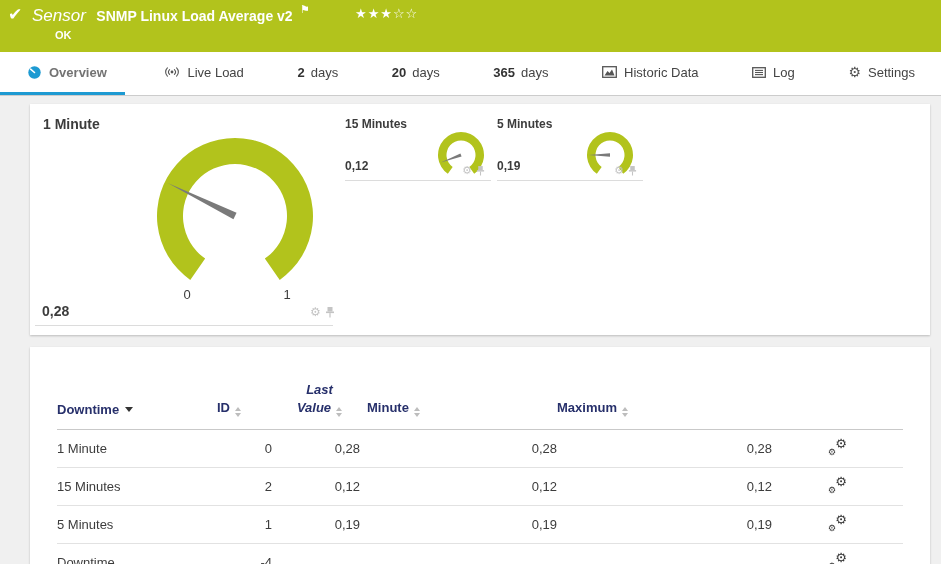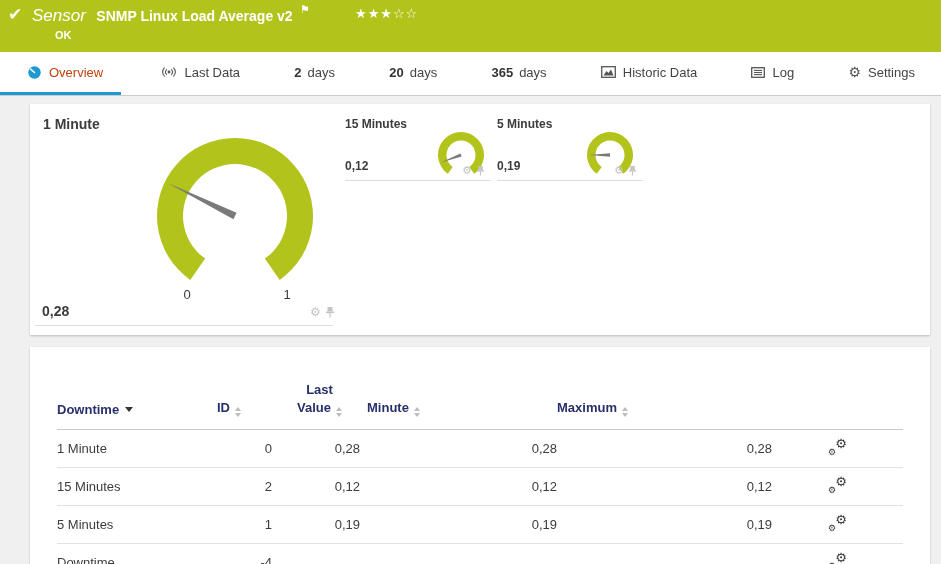--- a/index.html
+++ b/index.html
@@ -27,21 +27,21 @@
     height:44px;background:#fff;border-bottom:1px solid #ccc;
     display:flex;align-items:stretch;justify-content:space-between;
     padding:0 12px 0 30px;box-sizing:border-box;
   }
   .tab{
     display:flex;align-items:center;gap:7px;
     padding:0 14px;font-size:13px;color:#444;cursor:pointer;
     border-bottom:3px solid transparent;box-sizing:border-box;white-space:nowrap;
   }
   .tab:first-child{padding-left:27px;margin-left:-30px;padding-right:18px;}
-  .tab.active{color:#c2410c;font-weight:normal;border-bottom-color:#1d9ad2;}
+  .tab.active{color:#737373;font-weight:bold;border-bottom-color:#1d9ad2;}
   .tab .tnum{font-weight:bold;color:#333;margin-right:-1px;}
   .tab .ticon{display:inline-flex;color:#555;line-height:0;}
   .tab.active .ticon{color:#1d9ad2;}
   .glyph-icon{font-family:"DejaVu Sans",sans-serif;font-size:14px;line-height:1;color:#555;}
   
   .panel{position:relative;margin-left:30px;width:900px;background:#fff;
     box-shadow:0 1px 2px rgba(0,0,0,.22);box-sizing:border-box;}
   .panel.gauges{margin-top:8px;height:231px;}
   .panel.chtable{margin-top:12px;height:240px;}
   .abs{position:absolute;}
@@ -52,21 +52,21 @@
   .scale-label{font-size:13px;color:#3c3c3c;width:20px;text-align:center;}
   .gicons{display:flex;align-items:center;gap:4px;color:#c4c4c4;}
   .gicons .gear{font-family:"DejaVu Sans",sans-serif;font-size:12px;line-height:1;}
   
   table.channels{border-collapse:collapse;margin:0 27px;width:846px;table-layout:fixed;font-size:13px;}
   table.channels th{
     color:#27306b;font-weight:bold;text-align:left;
     padding:34px 0 12px 0;border-bottom:1px solid #c9c9c9;vertical-align:bottom;
   }
   table.channels th.c-channel{text-align:left;}
-  table.channels th.c-last{text-align:center;}
+  table.channels th.c-last{text-align:center;font-style:italic;}
   table.channels th.c-last .hwrap{display:inline-block;width:54px;text-align:center;line-height:1.35;}
   table.channels td{
     padding:9px 0;border-bottom:1px solid #e2e2e2;text-align:right;color:#3c3c3c;
   }
   table.channels td.c-channel{text-align:left;}
   table.channels td.c-last{padding-right:7px;}
   table.channels th.c-actions, table.channels td.c-actions{text-align:center;}
   .col-channel{width:160px;} .col-id{width:55px;} .col-last{width:95px;}
   .col-min{width:190px;} .col-max{width:215px;} .col-actions{width:131px;}
   
@@ -108,21 +108,21 @@
   <div class="tab">
     <span class="ticon">
       <svg width="16" height="12" viewBox="0 0 16 12" fill="none" stroke="currentColor" stroke-width="1.1" stroke-linecap="round">
         <circle cx="8" cy="6" r="1.4" fill="currentColor" stroke="none"></circle>
         <path d="M5.6,3.6 A3.4,3.4 0 0 0 5.6,8.4"></path>
           <path d="M3.4,1.8 A5.9,5.9 0 0 0 3.4,10.2"></path>
         <path d="M10.4,3.6 A3.4,3.4 0 0 1 10.4,8.4"></path>
           <path d="M12.6,1.8 A5.9,5.9 0 0 1 12.6,10.2"></path>
       </svg>
     </span>
-    <span>Last Data</span>
+    <span>Live Load</span>
   </div>
   <div class="tab">
     <b class="tnum">2</b>
     <span>days</span>
   </div>
   <div class="tab">
     <b class="tnum">20</b>
     <span>days</span>
   </div>
   <div class="tab">

